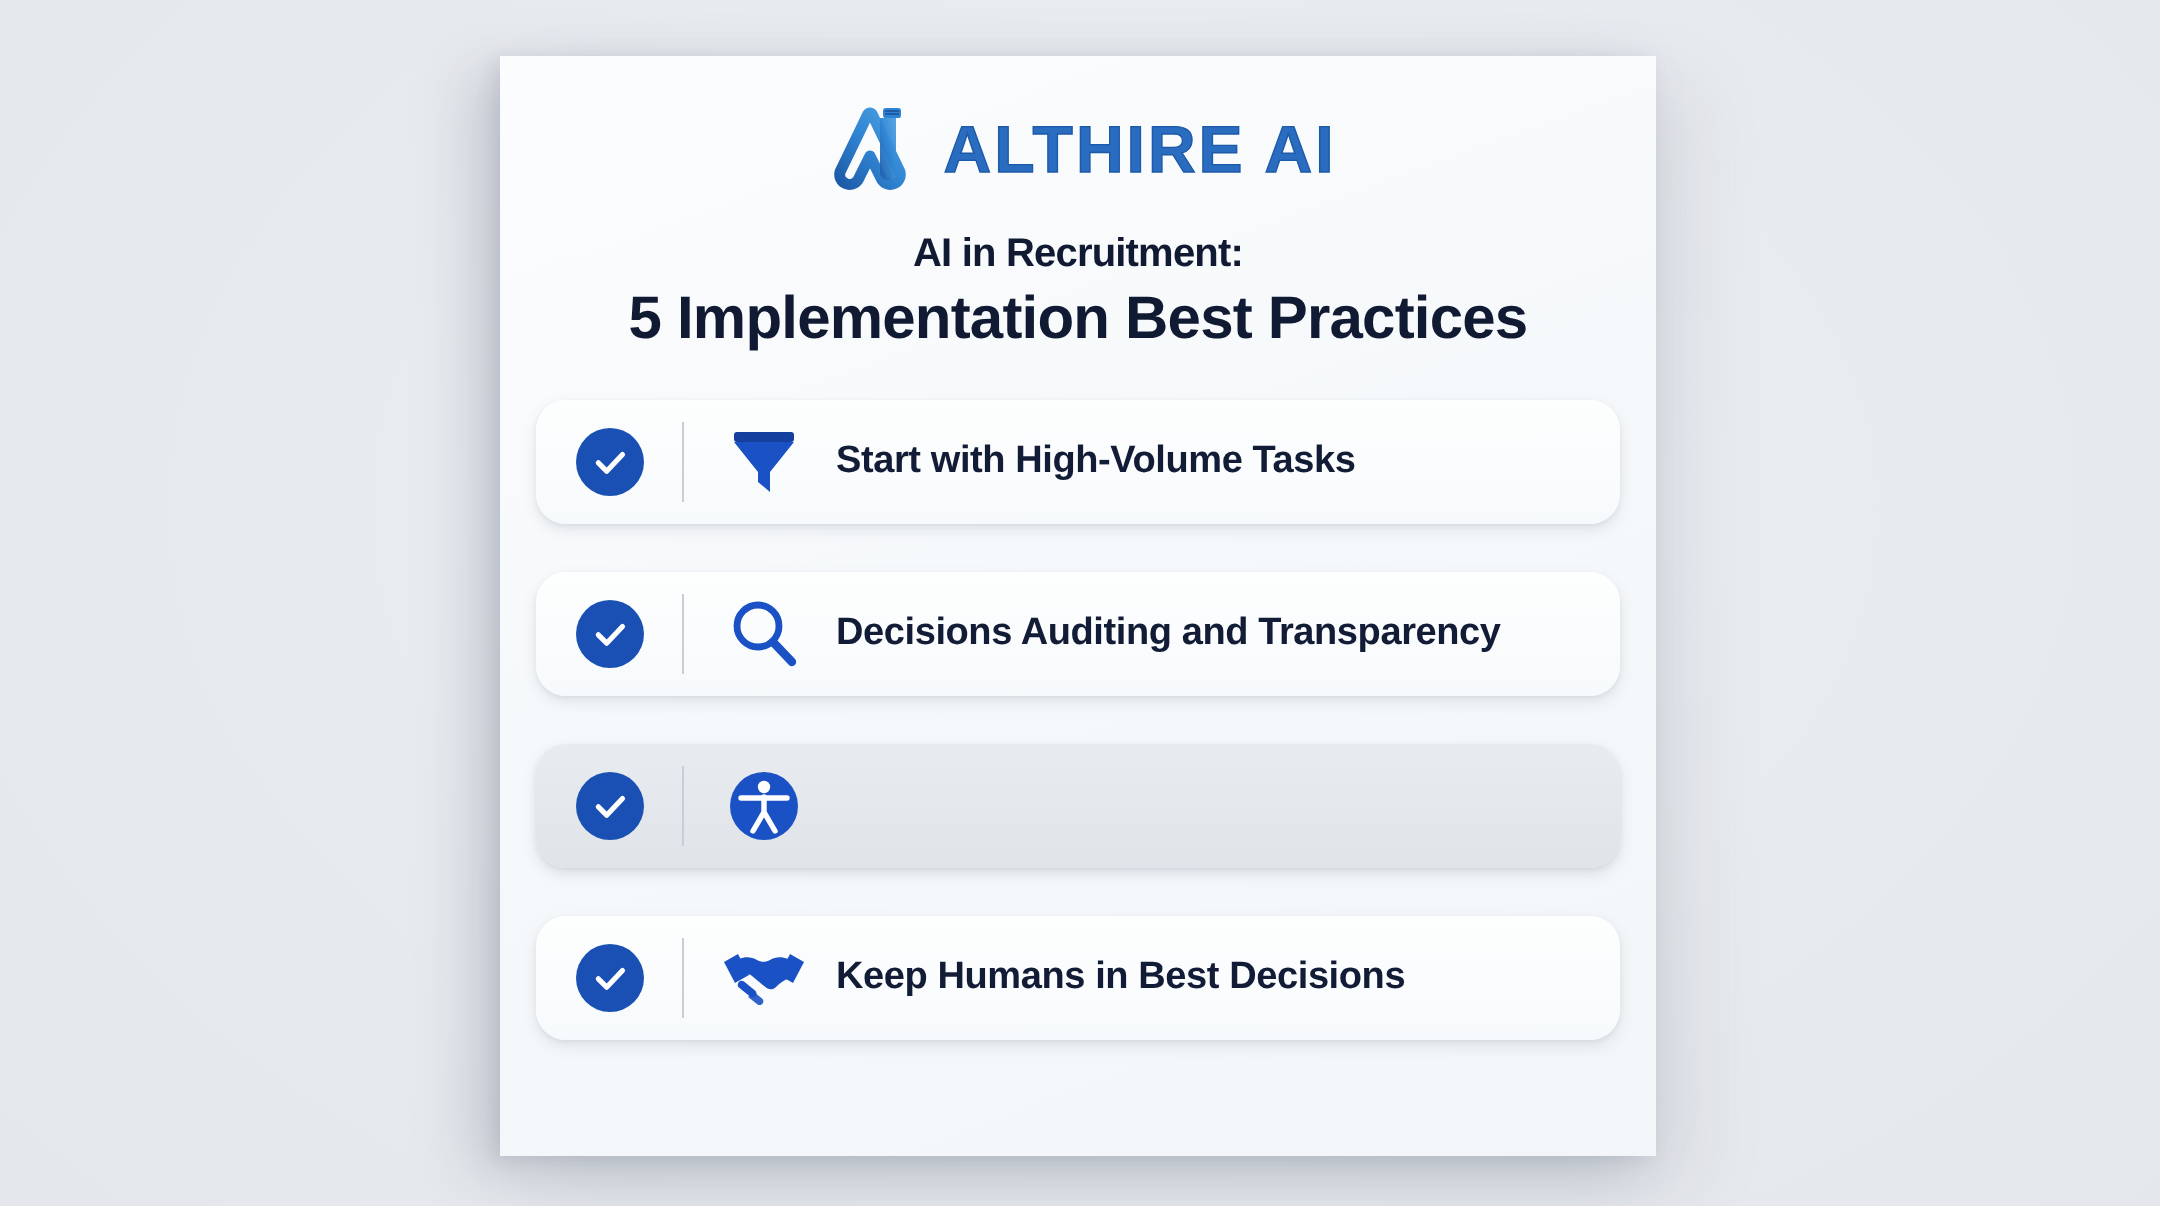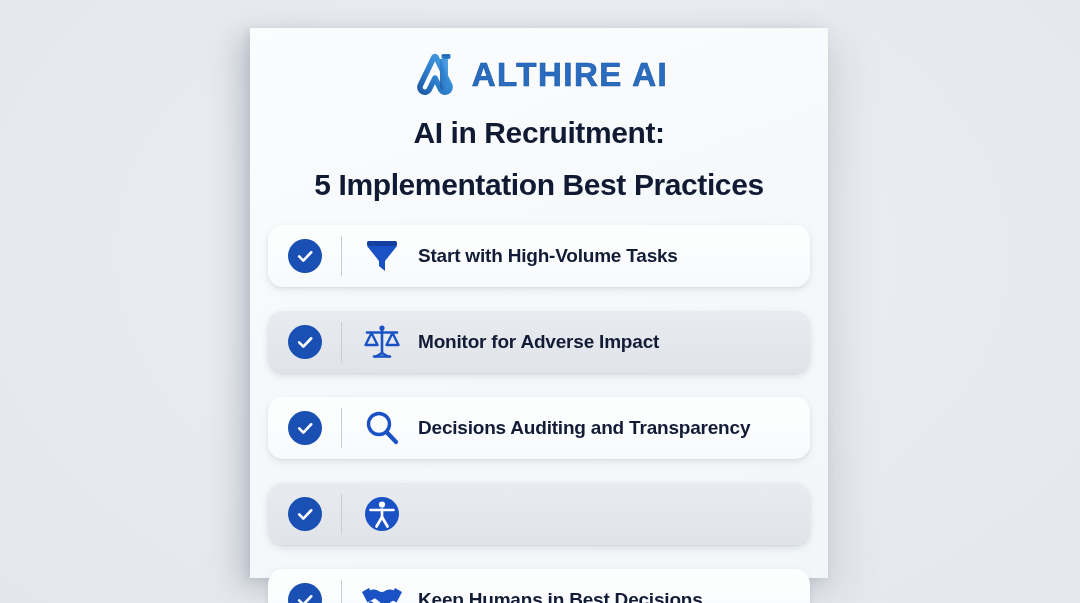--- a/index.html
+++ b/index.html
@@ -52,22 +52,22 @@
 
   
   .headline {
     text-align: center;
     color: #111a33;
     font-weight: bold;
     letter-spacing: -0.4px;
     margin-top: 14px;
     line-height: 1.16;
   }
-  .headline .l1 { display: block; font-size: 30px; }
-  .headline .l2 { display: block; font-size: 30px; margin-top: 17px; }
+  .headline .l1 { display: block; font-size: 20px; }
+  .headline .l2 { display: block; font-size: 30px; margin-top: 4px; }
 
   
   .list {
     margin: 22px auto 0 auto;
     width: 542px;
     display: flex;
     flex-direction: column;
     gap: 24px;
   }
 
@@ -161,42 +161,20 @@
       <span class="divider"></span>
       <span class="topic-icon">
         <svg width="34" height="36" viewBox="0 0 34 36">
           <rect x="2" y="3" width="30" height="5" rx="1.5" fill="#143f9e"></rect>
           <path d="M2 8 L32 8 L20 23 L20 33 L14 28 L14 23 Z" fill="#1a51c4"></path>
         </svg>
       </span>
       <span class="row-label">Start with High-Volume Tasks</span>
     </div>
 
-    <div class="row shade">
-      <span class="check">
-        <svg viewBox="0 0 24 24">
-            <path d="M5 12.5 L10 17.5 L19.5 7.5" fill="none" stroke="#ffffff" stroke-width="3.1" stroke-linecap="round" stroke-linejoin="round"></path>
-          </svg>
-      </span>
-      <span class="divider"></span>
-      <span class="topic-icon">
-        <svg width="38" height="38" viewBox="0 0 38 38">
-          <g fill="none" stroke="#1a51c4" stroke-width="2.6" stroke-linecap="round">
-            <path d="M19 5.5 L19 30"></path>
-            <path d="M4 9.5 L34 9.5"></path>
-            <path d="M11 33.5 L27 33.5"></path>
-            <path d="M19 30 L13 33.5 M19 30 L25 33.5"></path>
-          </g>
-          <circle cx="19" cy="5" r="2.6" fill="#1a51c4"></circle>
-          <path d="M8.5 10 L2.5 22 L14.5 22 Z" fill="none" stroke="#1a51c4" stroke-width="2.4" stroke-linejoin="round"></path>
-          <path d="M29.5 10 L23.5 22 L35.5 22 Z" fill="none" stroke="#1a51c4" stroke-width="2.4" stroke-linejoin="round"></path>
-        </svg>
-      </span>
-      <span class="row-label">Monitor for Adverse Impact</span>
-    </div>
 
     <div class="row light">
       <span class="check">
         <svg viewBox="0 0 24 24">
             <path d="M5 12.5 L10 17.5 L19.5 7.5" fill="none" stroke="#ffffff" stroke-width="3.1" stroke-linecap="round" stroke-linejoin="round"></path>
           </svg>
       </span>
       <span class="divider"></span>
       <span class="topic-icon">
         <svg width="38" height="38" viewBox="0 0 38 38">

